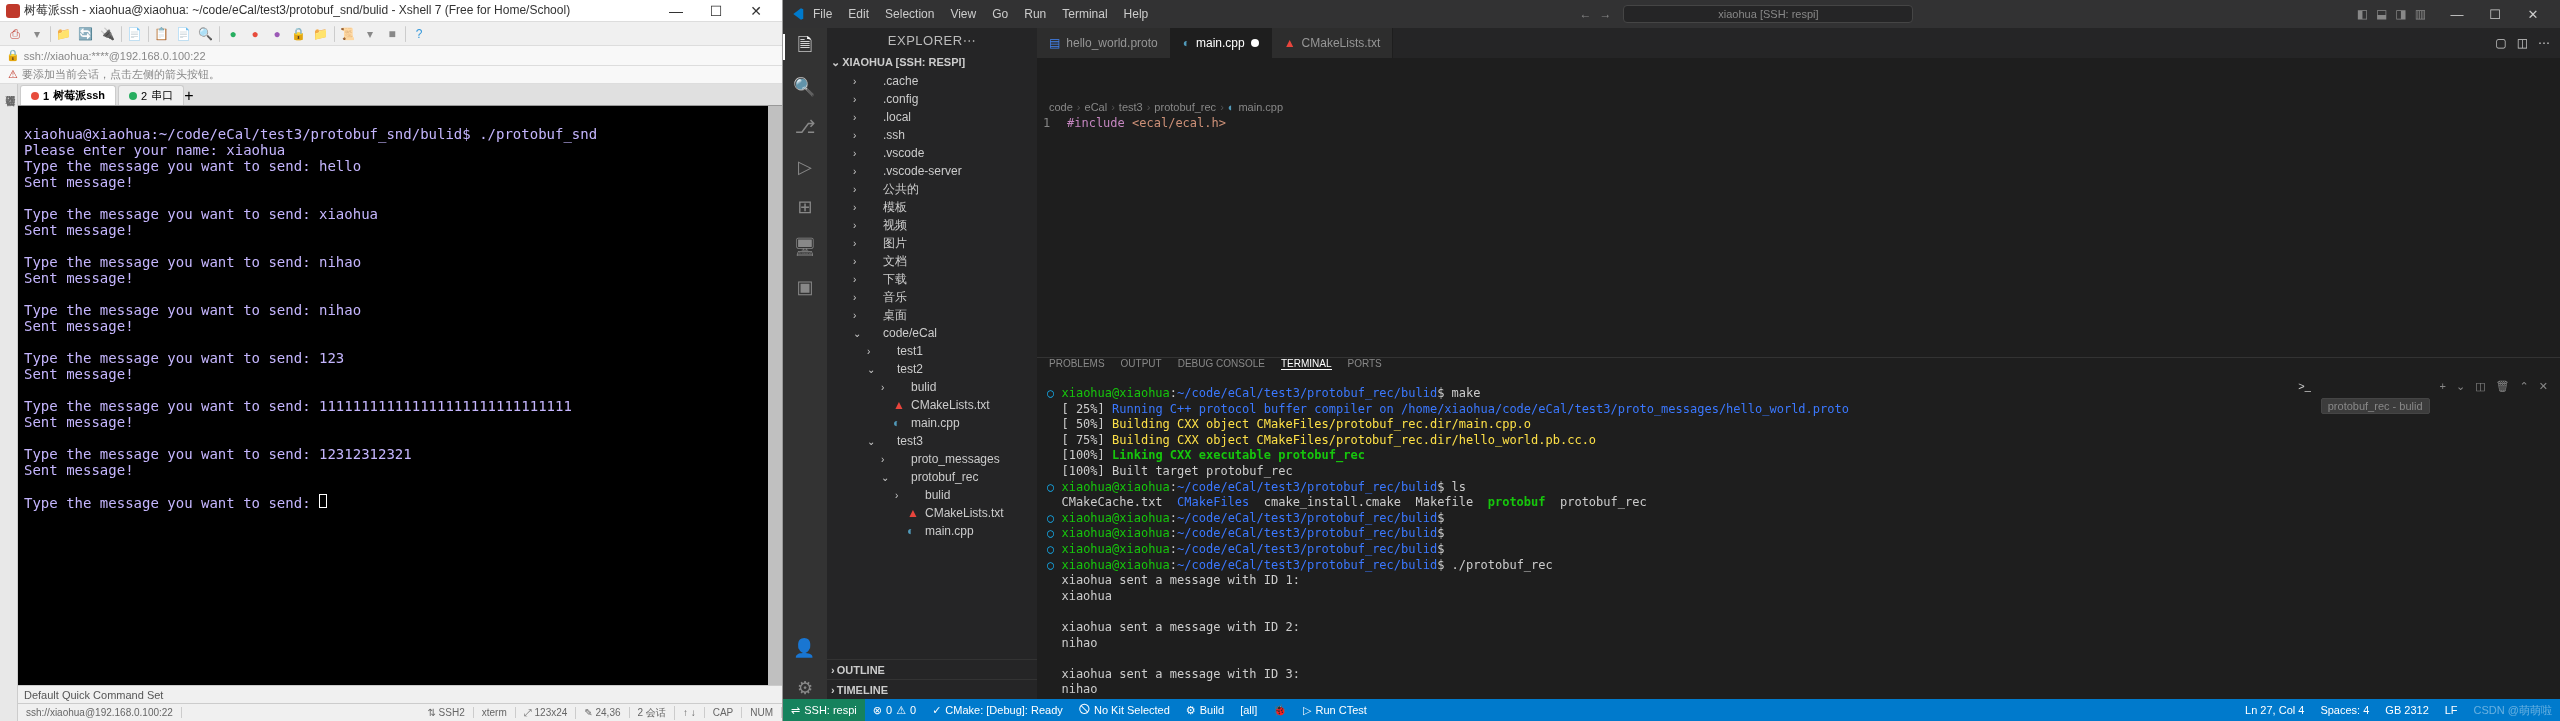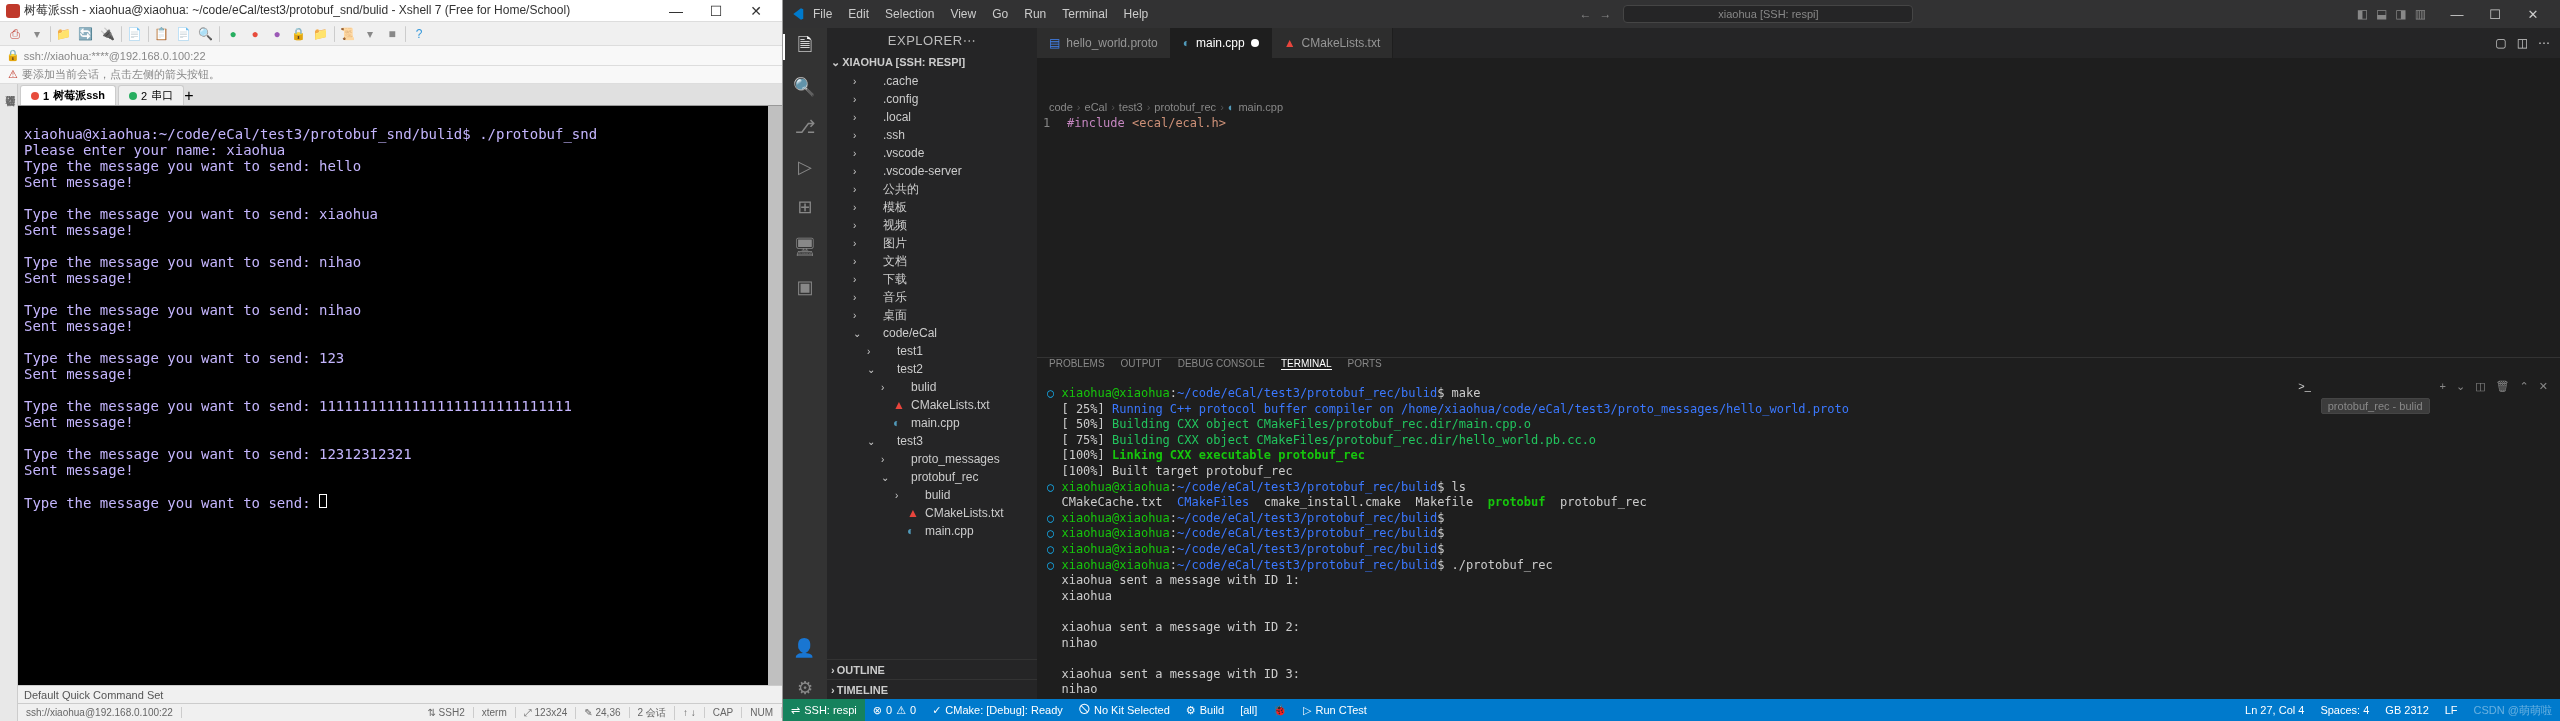--- a/index.html
+++ b/index.html
@@ -90,21 +90,21 @@
   .vs-panel { display: flex; flex-direction: column; background: #1e1e1e; border-top: 1px solid #333; height: 342px; }
   .vs-panel-tabs { height: 24px; display: flex; align-items: flex-start; padding: 0 12px; gap: 16px; font-size: 10px; color: #888; }
   .vs-panel-tabs .pt.active { color: #fff; border-bottom: 1px solid #fff; }
   .vs-panel-tabs .right { margin-left: auto; display: flex; align-items: center; gap: 10px; font-size: 11px; }
   .vs-panel-tabs .right .dd { background: #3c3c3c; border: 1px solid #454545; border-radius: 2px; padding: 0 6px; height: 16px; display: flex; align-items: center; gap: 4px; margin-top: 40px; }
   .vs-term { flex: 1; font-family: Consolas, monospace; font-size: 12px; padding: 4px 10px; white-space: pre; overflow: hidden; line-height: 1.3; }
   .vs-term .dot { color: #15a6e4; }
   .vs-term .user { color: #16c60c; }
   .vs-term .path { color: #3b78ff; }
   .vs-term .blue { color: #3b78ff; }
-  .vs-term .dgreen { color: #22c55e; }
+  .vs-term .dgreen { color: #fde047; }
   .vs-term .bgreen { color: #16c60c; font-weight: bold; }
   
   .vs-statusbar { height: 22px; background: #007acc; display: flex; align-items: center; font-size: 11px; color: #fff; }
   .vs-statusbar .remote { background: #16825d; height: 100%; padding: 0 8px; display: flex; align-items: center; gap: 4px; }
   .vs-statusbar .item { padding: 0 8px; display: flex; align-items: center; gap: 4px; }
   .vs-statusbar .spacer { flex: 1; }
 
   .svg-icon { width: 100%; height: 100%; }
 </style>
 </head>

